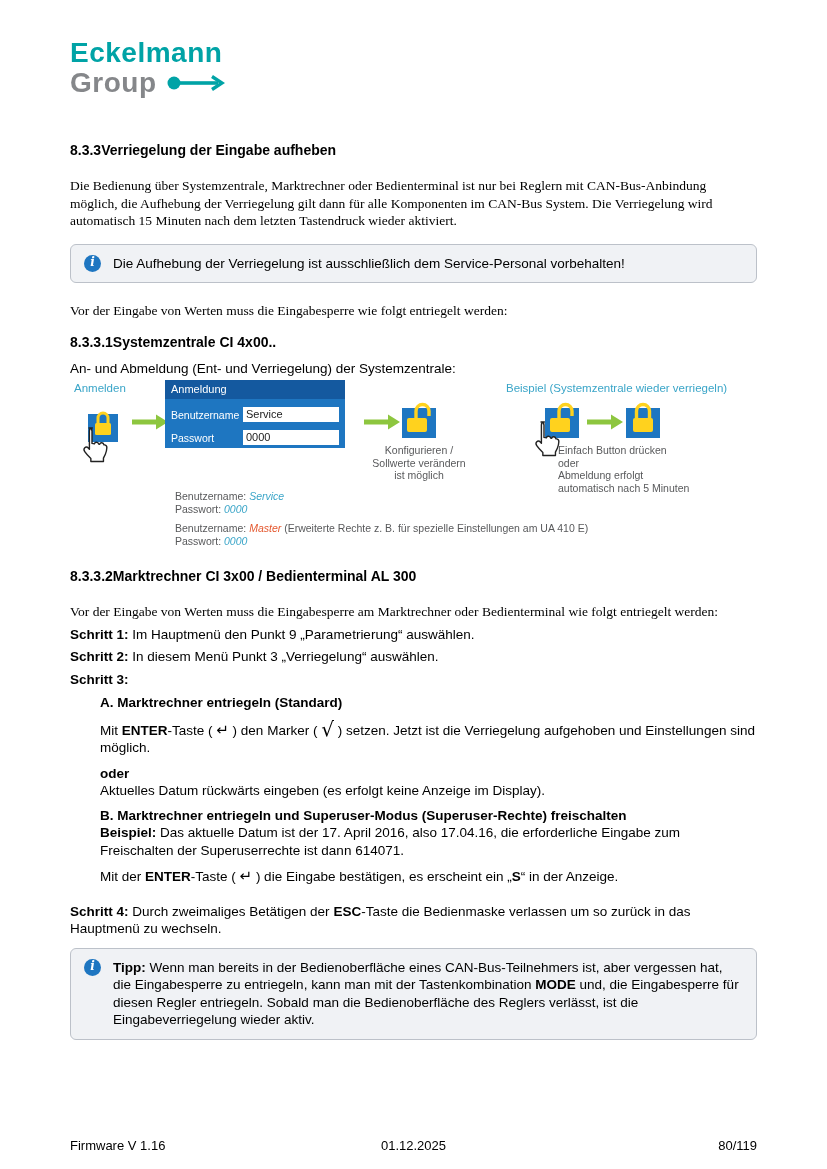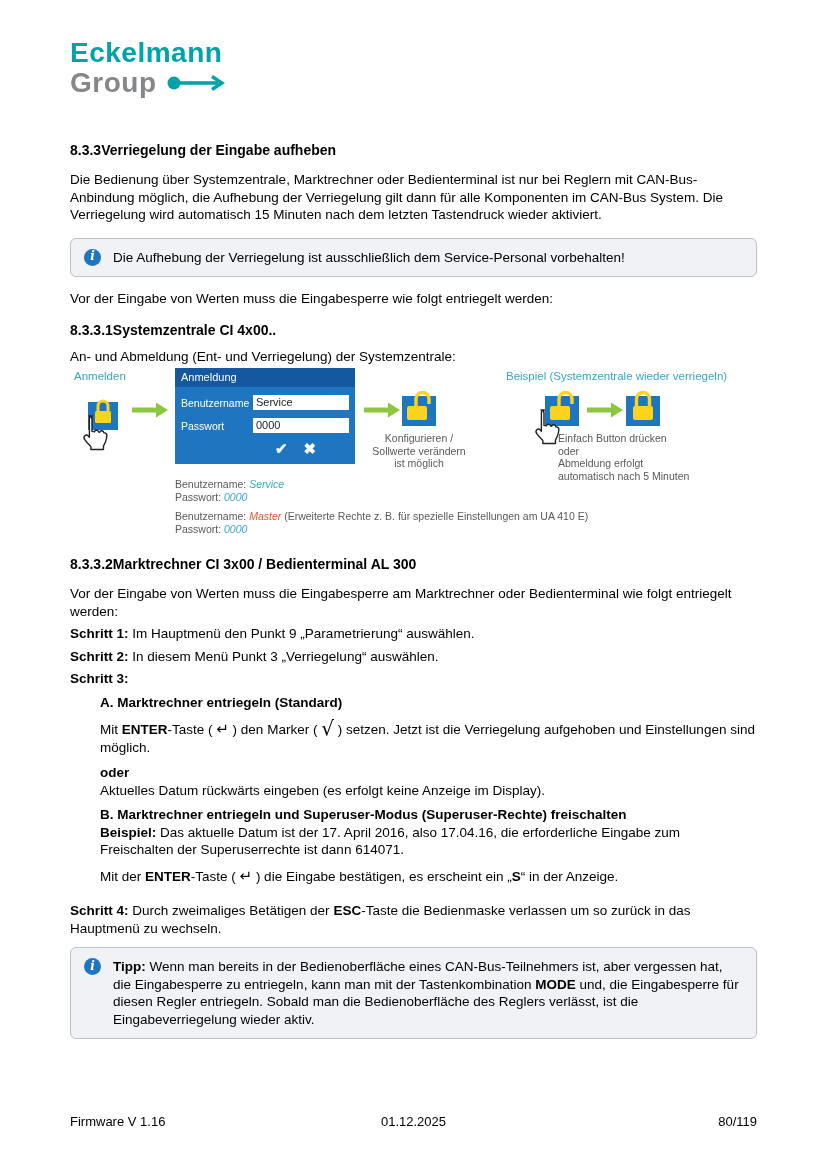--- a/index.html
+++ b/index.html
@@ -16,21 +16,21 @@
   .logo-name { font-size:28px; font-weight:bold; color:#00a3a6; letter-spacing:.5px; }
   .logo-row { display:flex; align-items:center; gap:10px; }
   .logo-group { font-size:28px; font-weight:bold; color:#85878a; letter-spacing:.5px; }
 
   
   .sec-h { display:flex; font-size:14px; font-weight:bold; }
   .h833  { margin-top:44px; }
   .h8331 { margin-top:14px; }
   .h8332 { margin-top:20px; }
   .p { font-size:13.5px; line-height:17.5px; }
-  .mt13 { margin-top:13px; }
+  .mt13 { margin-top:19px;font-family:Liberation Serif, serif; }
   .mt10 { margin-top:10px; }
   .b { font-weight:bold; }
   .it { font-style:italic; }
   .keysym  { font-family:"DejaVu Sans", sans-serif; font-size:15px; }
   .marksym { font-family:"DejaVu Sans", sans-serif; font-size:20px; vertical-align:-1px; }
 
   
   .notebox {
     position:relative; margin-top:14px; border:1px solid #bcc1c9; border-radius:6px;
     background:#f0f2f5; padding:10px 16px 10px 42px; font-size:13.5px; line-height:17.5px;
@@ -51,35 +51,35 @@
   .oder   { margin-top:8px; }
   .btitle { margin-top:7px; }
   .step4  { margin-top:17px; }
 
   
   .diagram { position:relative; margin-top:3px; height:168px; }
   .dlabel { position:absolute; font-size:11.5px; color:#3aa5c8; white-space:nowrap; }
   .lock { position:absolute; }
   .hand { position:absolute; }
   .garrow { position:absolute; }
-  .dialog { position:absolute; left:105px; top:0; width:180px; height:96px; background:#1e76c1; }
+  .dialog { position:absolute; left:95px; top:0; width:180px; height:68px; background:#1e76c1; }
   .dialog-title { height:19px; background:#14599f; color:#fff; font-size:11px; line-height:19px; padding-left:6px; }
   .drow { display:flex; align-items:center; justify-content:space-between; padding:0 6px; margin-top:8px; }
   .dlab { color:#fff; font-size:10.5px; }
   .dinput { width:96px; height:15px; background:#fff; color:#222; font-size:11px; line-height:15px; padding:0 3px; overflow:hidden; }
   .dbtns { display:flex; gap:16px; margin-top:7px; padding-left:100px; color:#fff; font-size:15px; font-weight:bold; }
   .dsmall { position:absolute; font-size:10.5px; line-height:12.5px; color:#58595b; }
   .cfgtext { left:274px; top:64px; width:150px; text-align:center; }
   .outtext { left:488px; top:64px; }
   .creds { left:105px; top:110px; width:560px; }
   .credgap { margin-top:7px; }
 
   
   .footer { position:absolute; left:70px; right:70px; top:1114px; display:flex; font-size:13px; }
-  .footer span { flex:1; }
+  .footer span { flex:1;margin-top:24px; }
   .f-center { text-align:center; }
   .f-right { text-align:right; }
 </style>
 </head>
 <body>
 
 <div class="page">
   <div class="content">
 
     <div class="logo">

